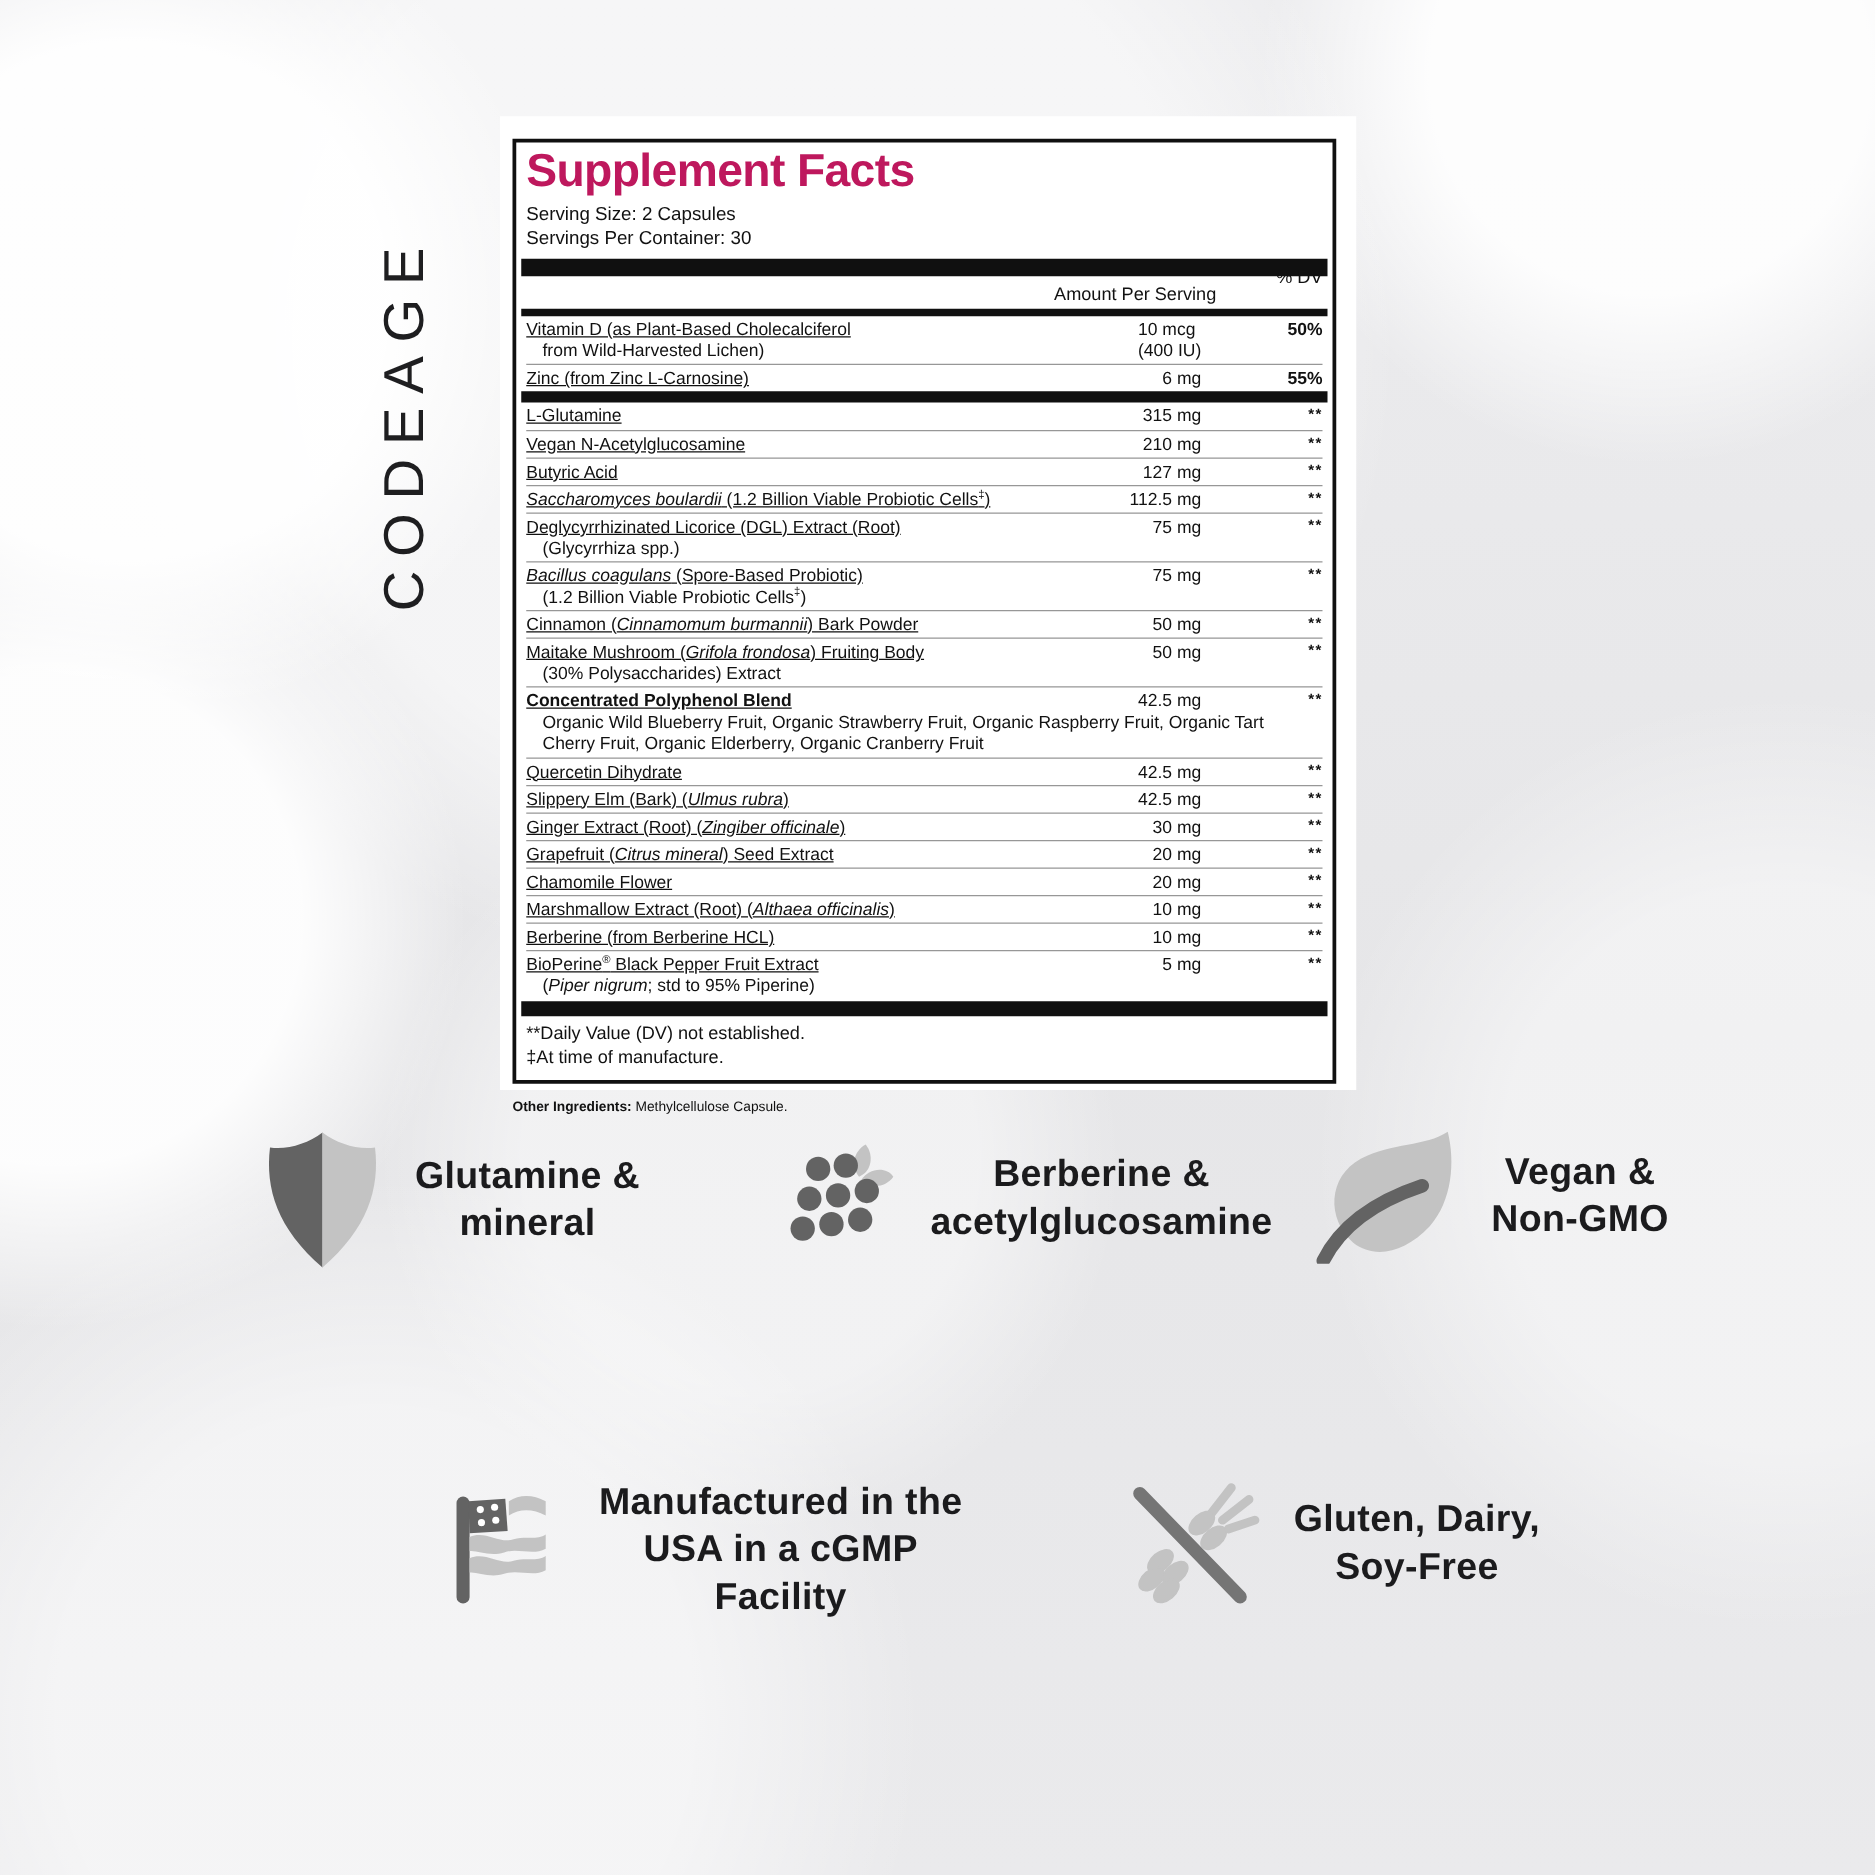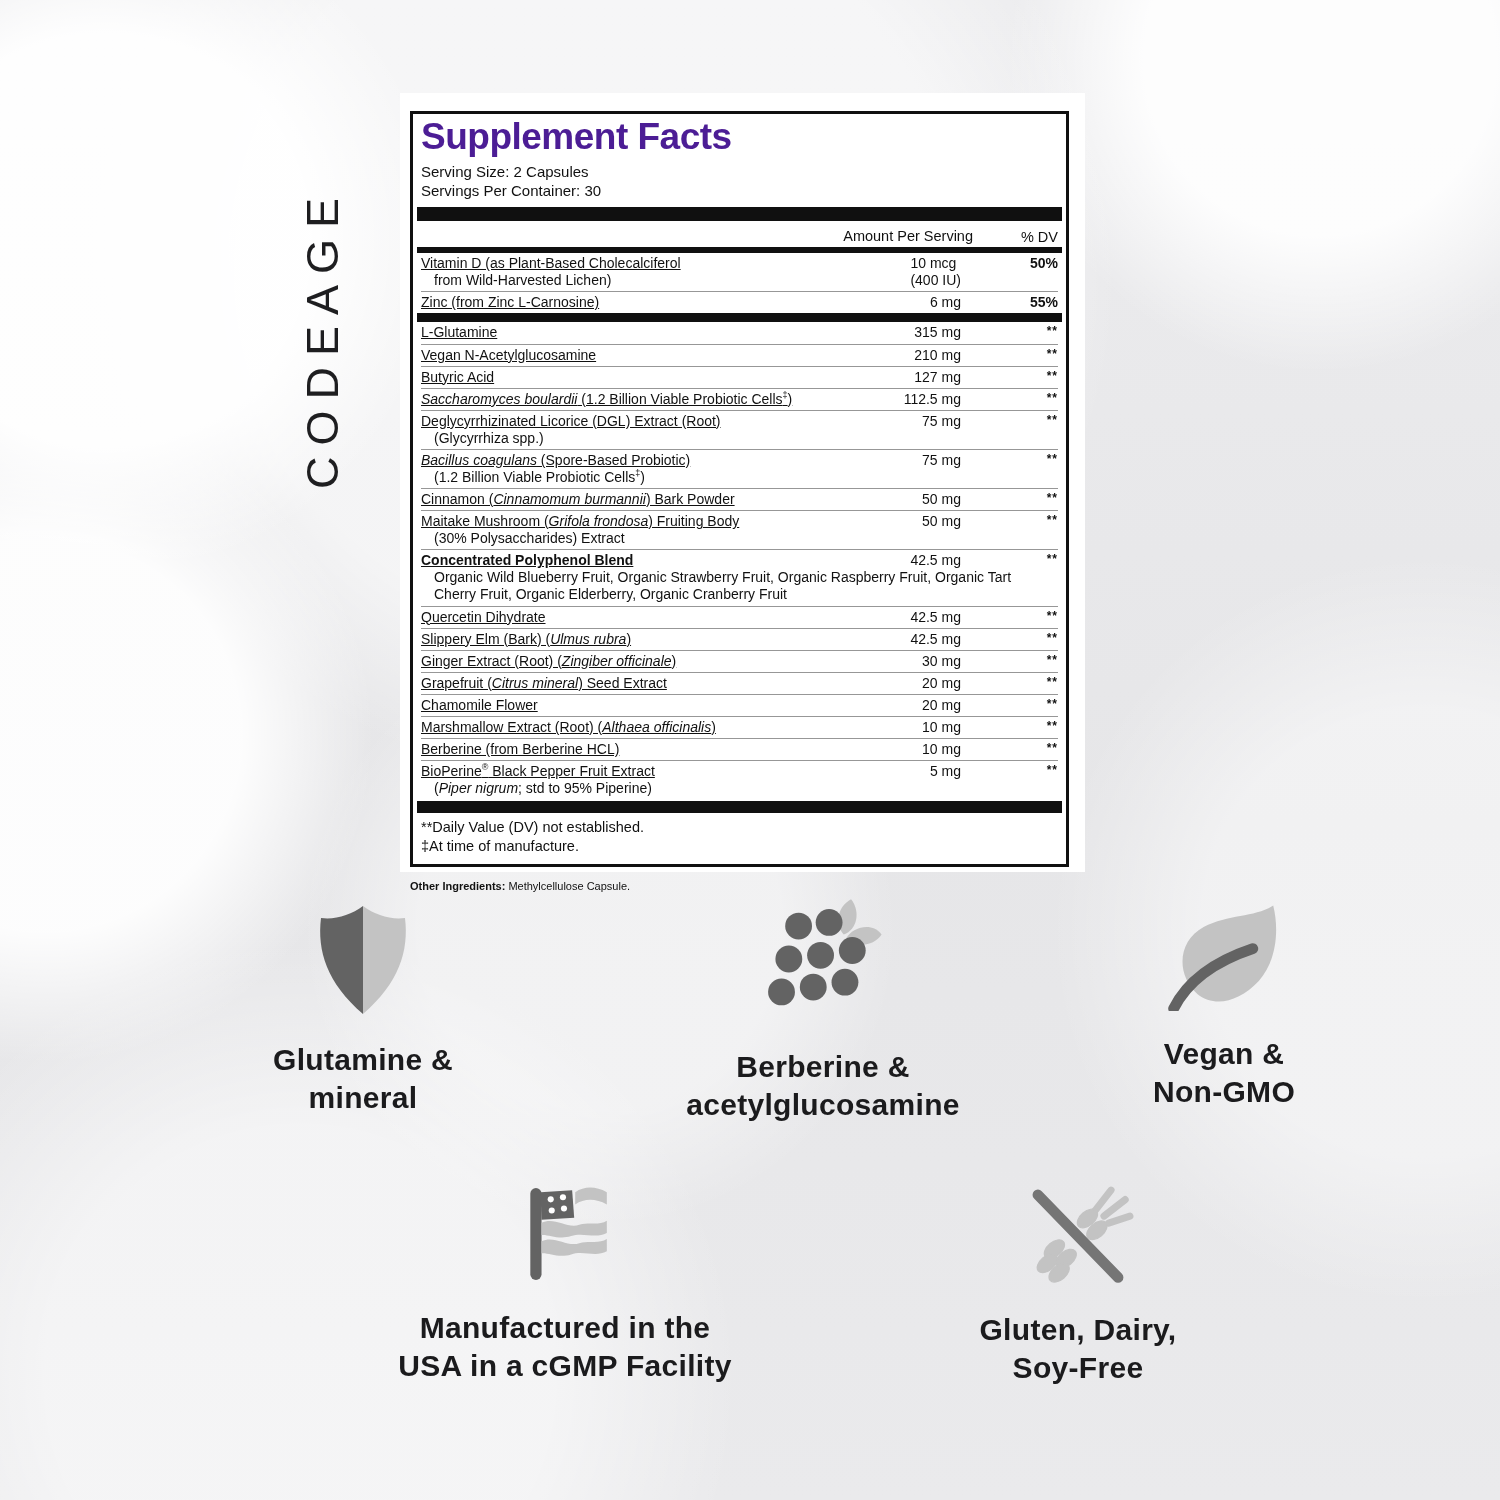--- a/index.html
+++ b/index.html
@@ -24,45 +24,45 @@
     font-size:45px; font-weight:300; letter-spacing:11px; color:#1e1e20;
     display:flex; align-items:center;
   }
   
   .label-card{
     position:absolute; left:400px; top:93px; width:685px; height:779px;
     background:#fff; box-sizing:border-box; padding:18px 16px 0 10px;
     color:#111;
   }
   .facts{ border:3px solid #101010; padding:4px 8px 4px 8px; }
-  .facts-title{ margin:0 0 5px 0; font-size:37px; font-weight:800; letter-spacing:-.5px; line-height:1.05; color:#4c1d95;}
+  .facts-title{ margin:0 0 5px 0; font-size:37px; font-weight:800; letter-spacing:-.5px; line-height:1.05; color:#be185d;}
   .serving{ font-size:15px; line-height:1.28; font-weight:500;}
   .bar{ background:#101010; margin:0 -4px; }
   .bar-top{ height:14px; margin-top:7px; }
   .bar-med{ height:6px; margin-top:2px; }
   .bar-bottom{ height:12px; margin-top:2px; }
   .col-head{ position:relative; height:21px; margin-top:3px; font-size:14.5px; font-weight:400;}
   .amt-h{ position:absolute; right:85px; bottom:1px;}
-  .dv-h{ position:absolute; right:0; bottom:0;margin-top:42px;}
+  .dv-h{ position:absolute; right:0; bottom:15px;margin-top:42px;}
   
   .row{ position:relative; padding:2px 0 2px; font-size:14px; line-height:1.22;}
   .row.sep{ border-top:1px solid #979797; }
   .rname{ padding-right:165px;text-decoration:underline; }
   .rsub{ padding-left:13px; padding-right:165px; }
   .rsub.wide{ padding-right:4px; }
   .amt{ position:absolute; right:97px; top:2px; text-align:left; }
   .dv{ position:absolute; right:0; top:2px; font-weight:700; }
   .dv.est{ font-size:12px; letter-spacing:1px; }
   .row b, .rname b{ font-weight:700; }
   sup{ font-size:9px; line-height:0; }
   .footnotes{ font-size:14.5px; line-height:1.3; padding:5px 0 4px; }
   .other-ing{ font-size:11px; margin-top:13px; }
   .other-ing b{ font-weight:700; }
   
-  .feature{ position:absolute; display:flex; flex-direction:column; align-items:center; gap:24px; text-align:center;}
+  .feature{ position:absolute; display:flex; flex-direction:row; align-items:center; gap:24px; text-align:center;}
   .flabel{ font-size:30px; font-weight:600; line-height:1.27; color:#1b1b1d; letter-spacing:.3px;}
   .ficon{ display:block; }
   :root{ --icon-dark:#636363; --icon-light:#c3c3c3; }
 </style>
 </head>
 <body>
 
 <div class="stage">
 
   <div class="logo">CODEAGE</div>

